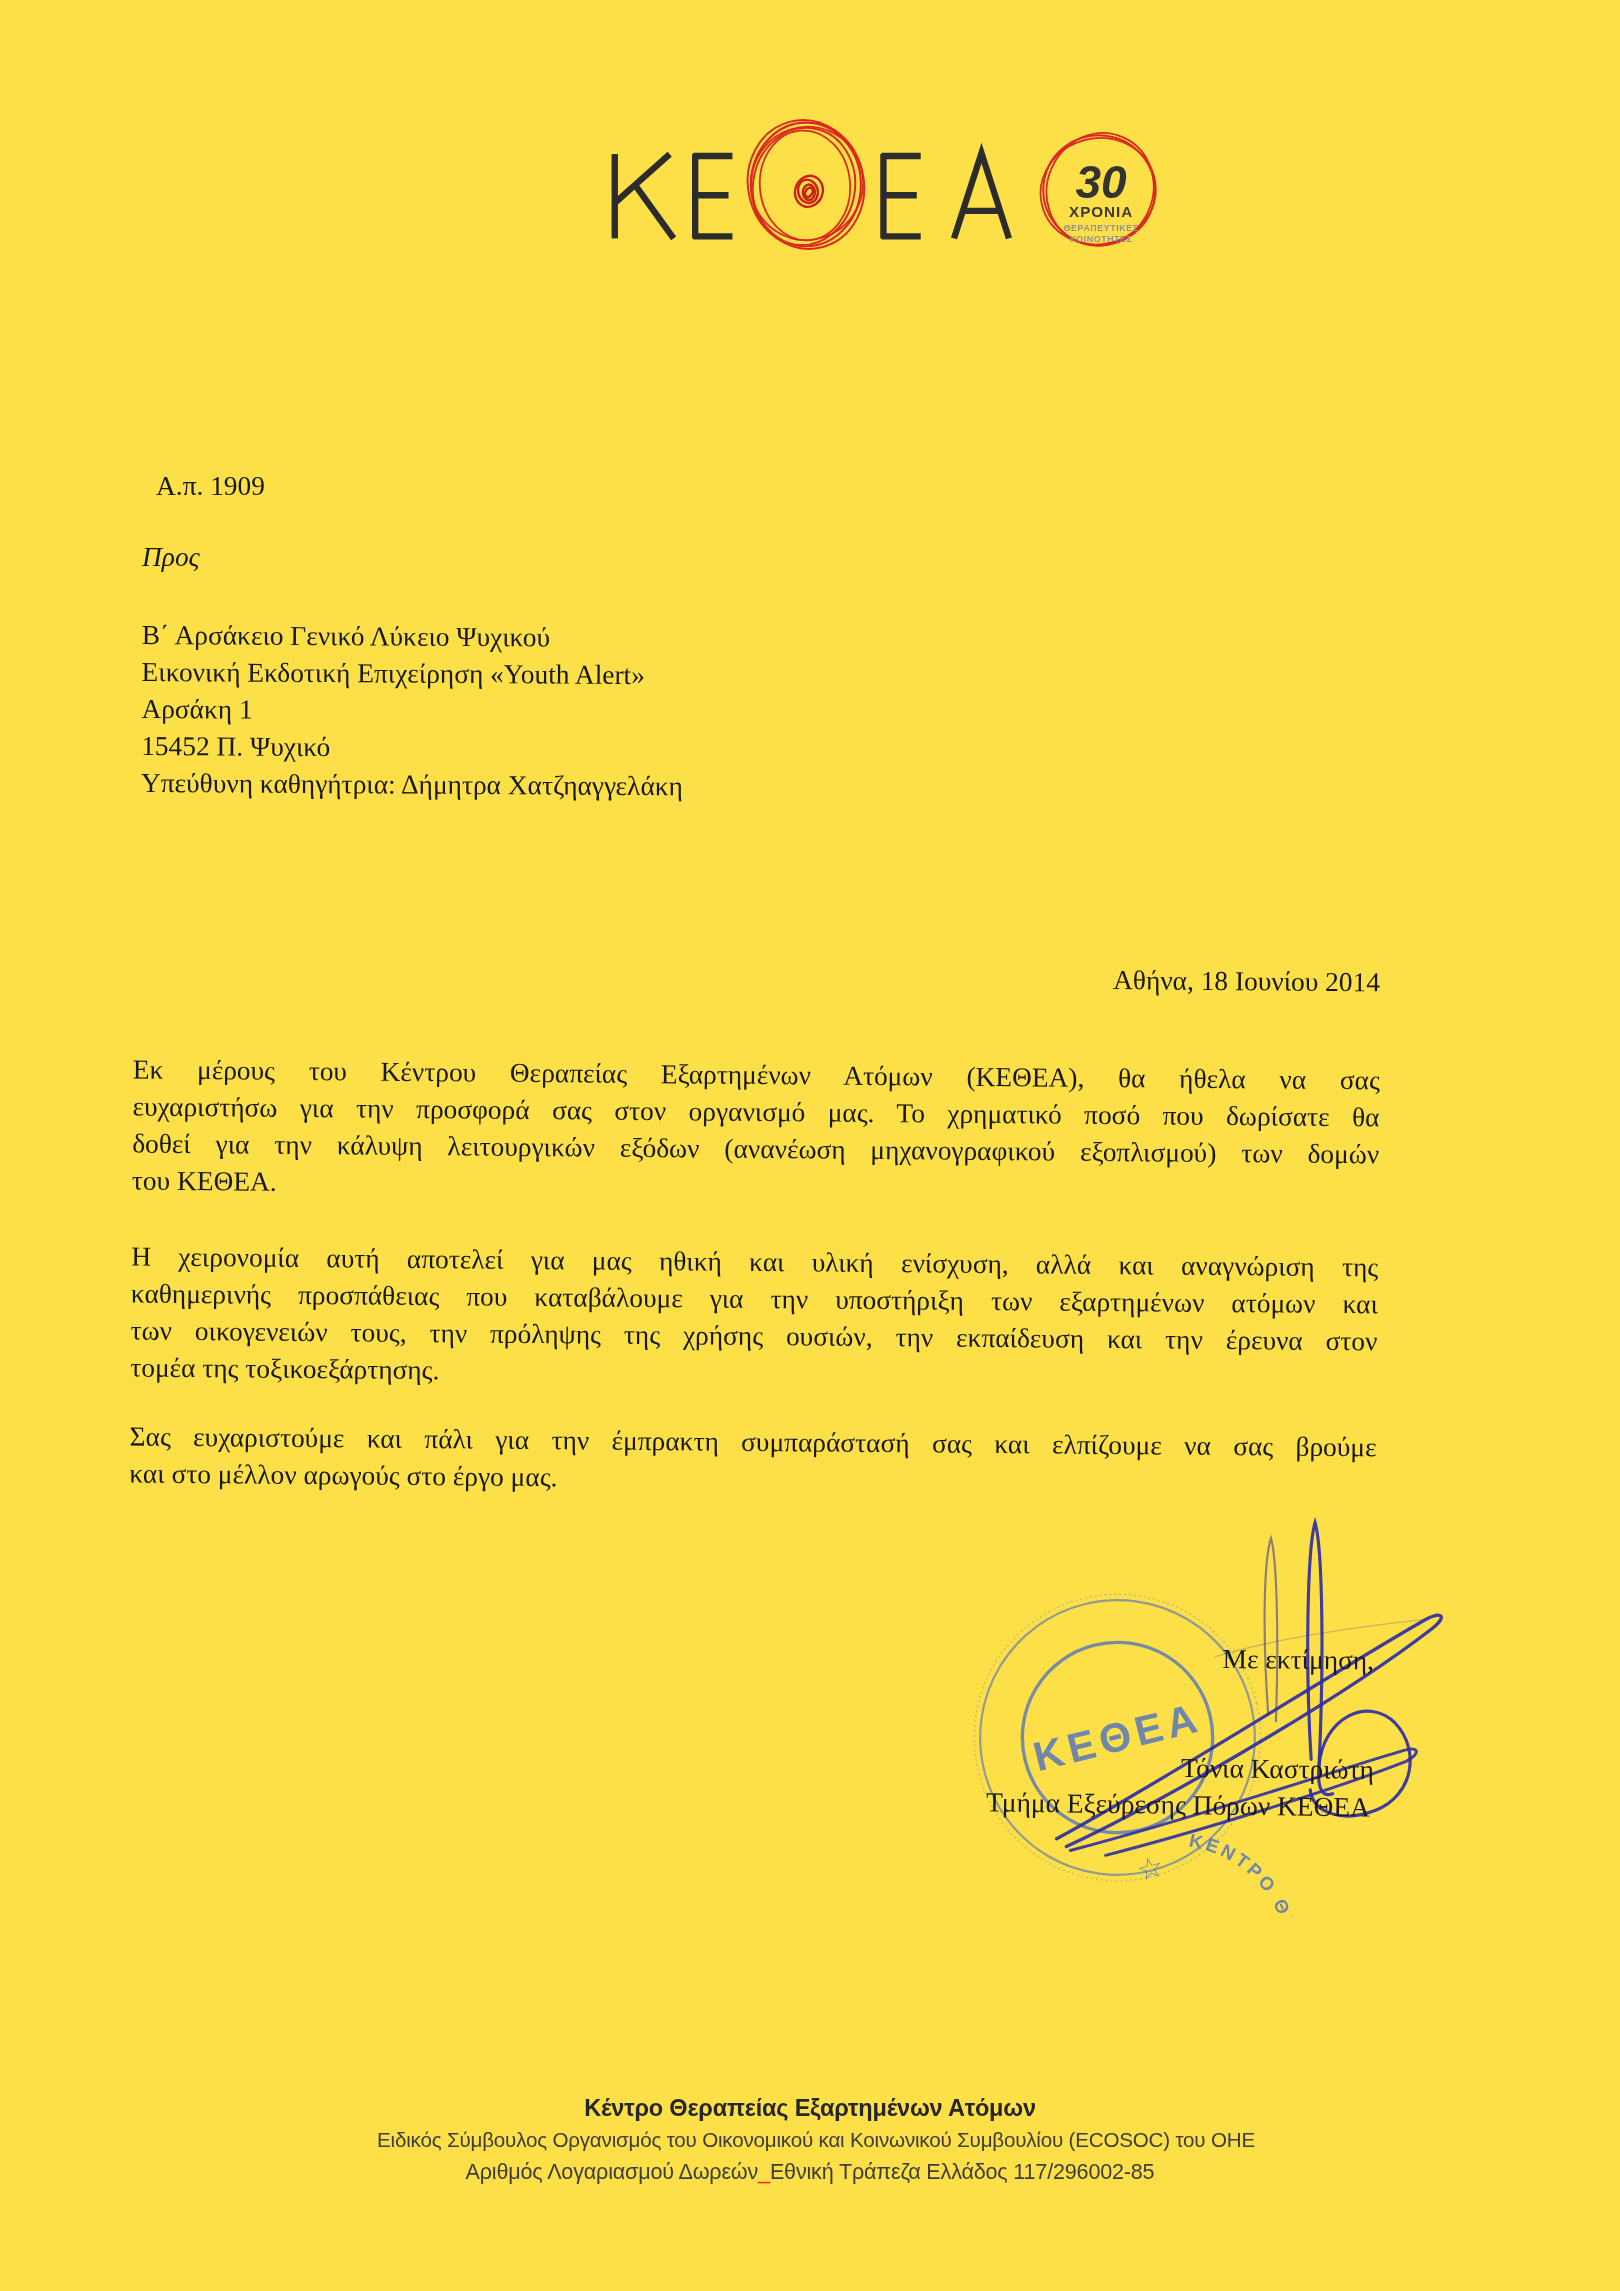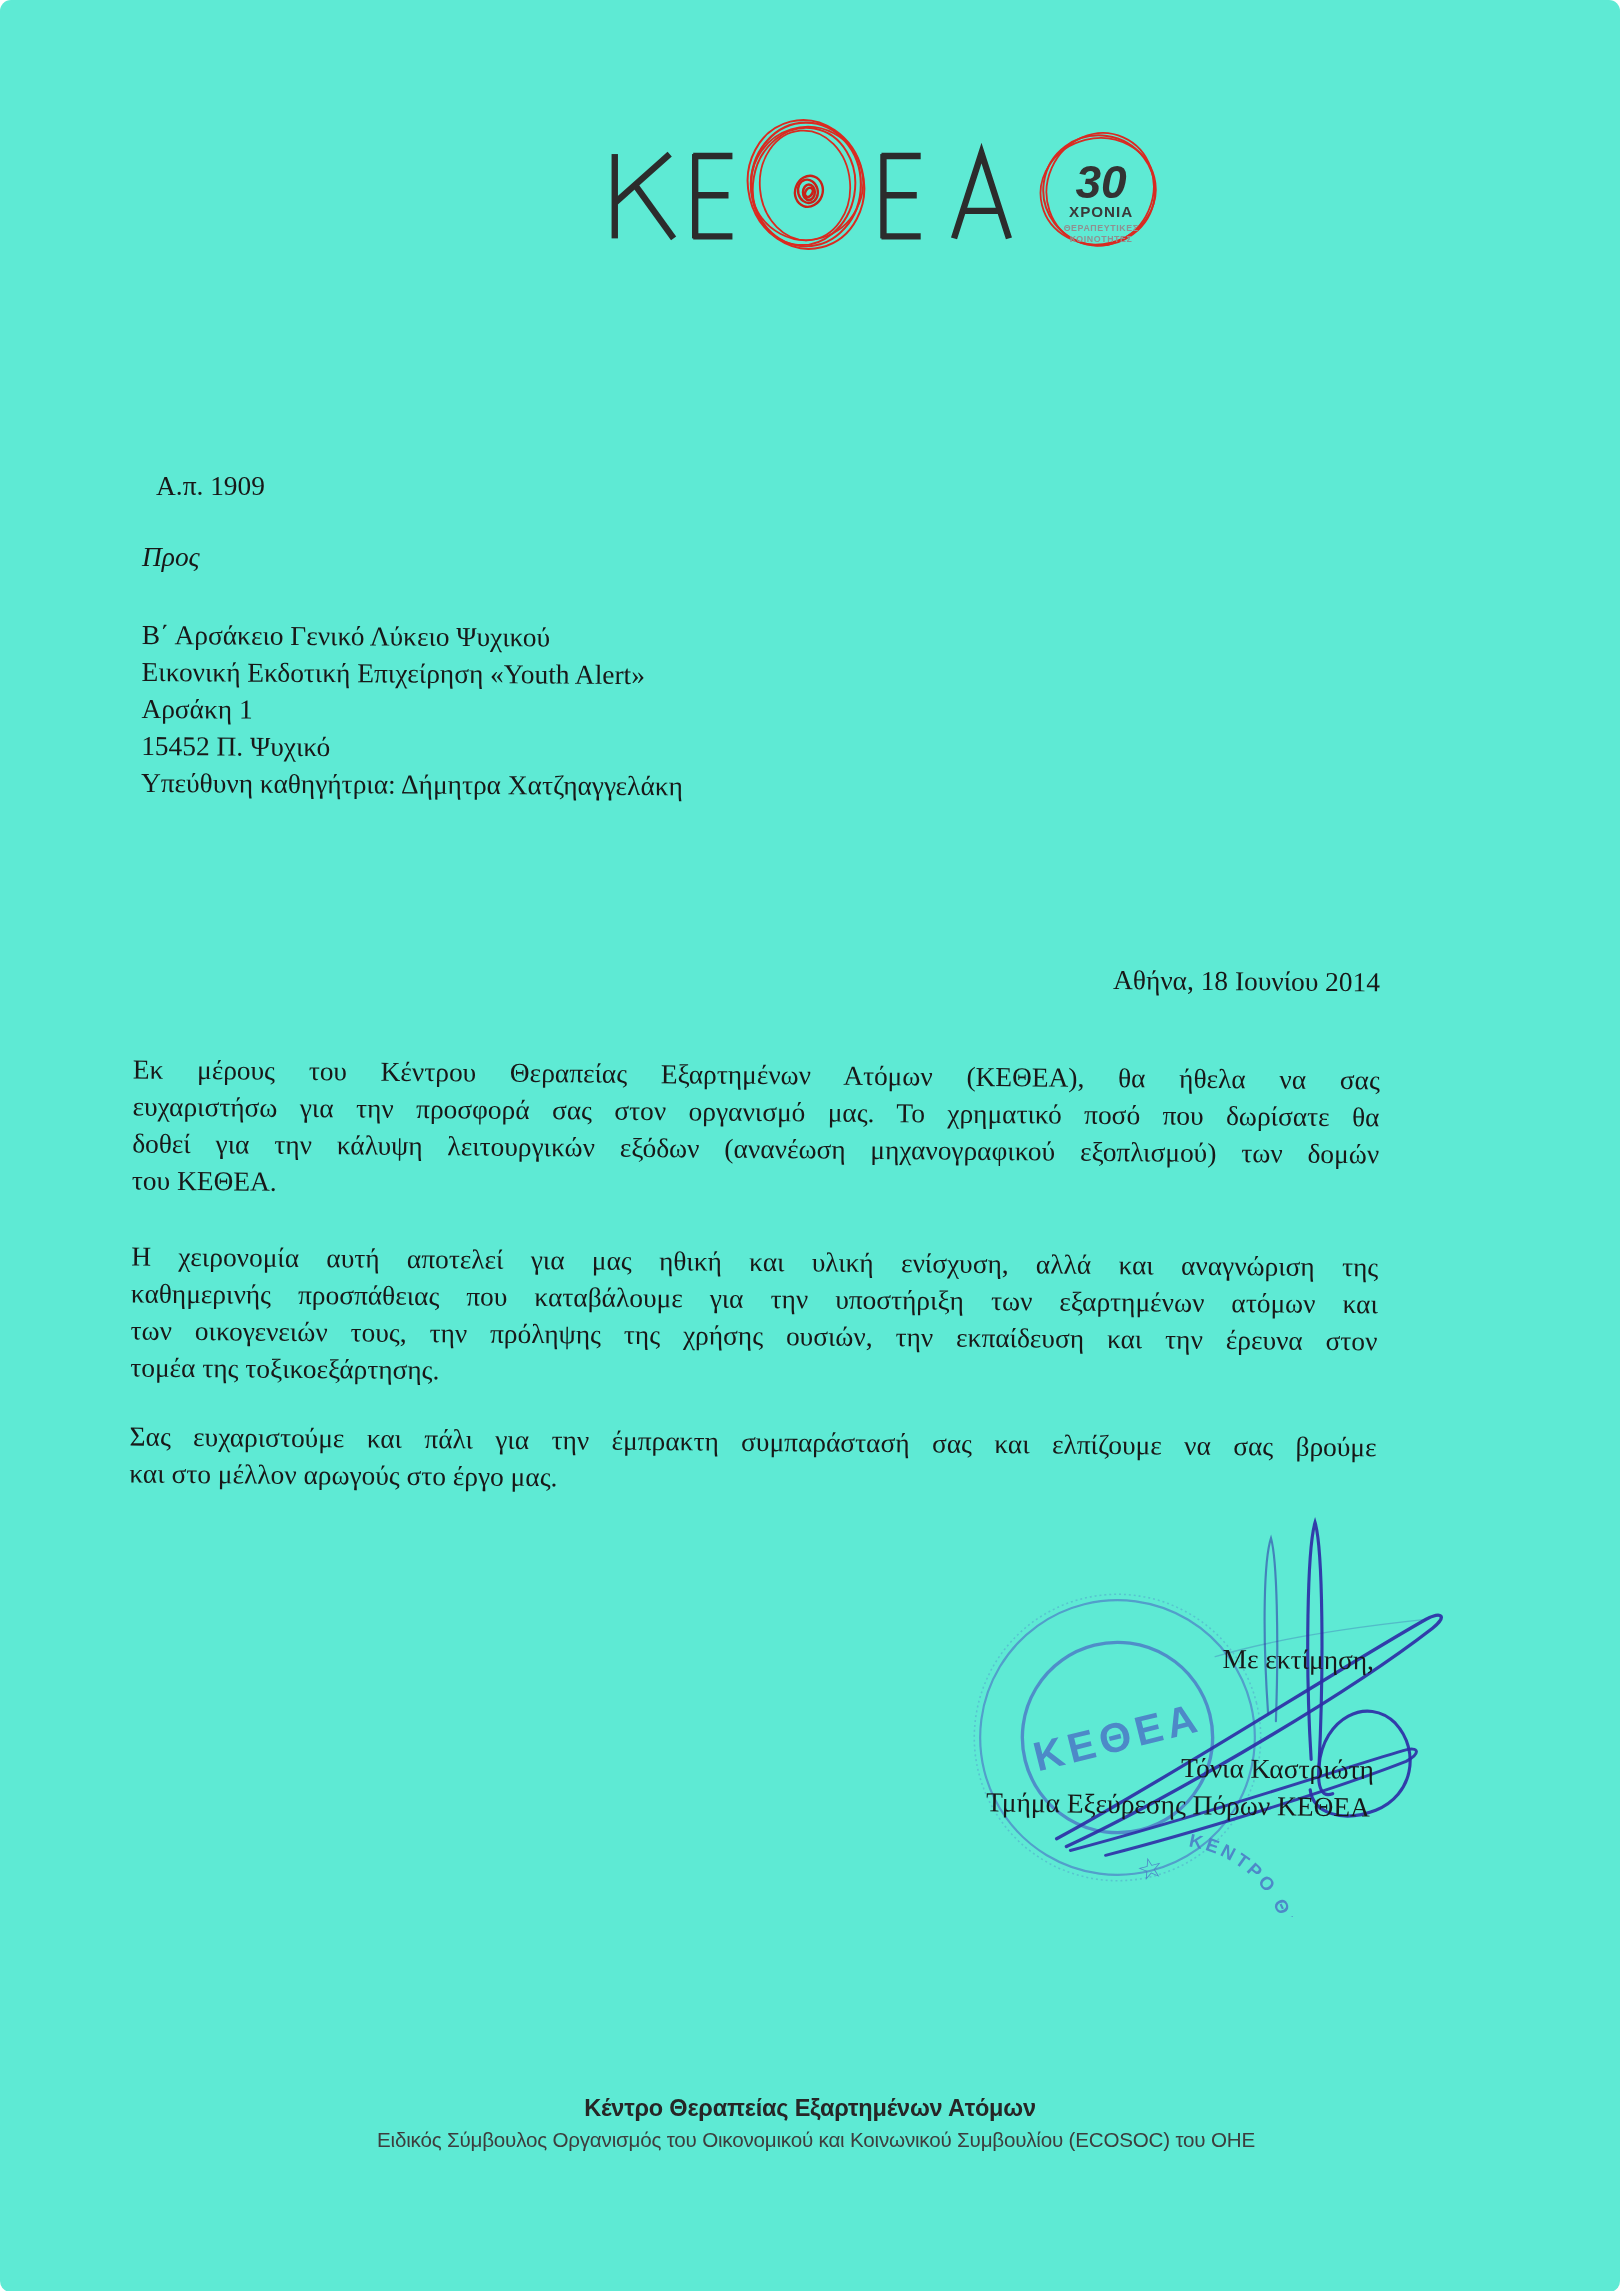--- a/index.html
+++ b/index.html
@@ -4,21 +4,21 @@
 <style>
   html,body { margin:0; padding:0; }
   body {
     width:1620px; height:2292px;
     background:#ffffff;
     position:relative;
     font-family:"Liberation Serif", serif;
     color:#181818;
     overflow:hidden;
   }
-  .page { position:absolute; inset:0; background:#5eead4;border-radius:11px; }
+  .page { position:absolute; inset:0; background:#fde047; }
 
   
   .logo { position:absolute; left:603px; top:101px; width:554px; height:162px; }
 
   
   .ref   { position:absolute; left:156px; top:471px;  font-size:27.4px; }
   .pros  { position:absolute; left:142px; top:542px;  font-size:27.4px;font-style:italic; }
   .addr  { position:absolute; left:142px; top:617px;  font-size:27.4px; line-height:37px;
            transform:rotate(0.35deg); transform-origin:left top; }
 
@@ -175,16 +175,17 @@
     </g>
   </svg>
 
   <div class="closing">Με εκτίμηση,</div>
   <div class="signer">Τόνια Καστριώτη</div>
   <div class="dept">Τμήμα Εξεύρεσης Πόρων ΚΕΘΕΑ</div>
 
   <div class="footer">
     <div class="f1">Κέντρο Θεραπείας Εξαρτημένων Ατόμων</div>
     <div class="f2">Ειδικός Σύμβουλος Οργανισμός του Οικονομικού και Κοινωνικού Συμβουλίου (ECOSOC) του ΟΗΕ</div>
+    <div class="f4"><span>Αριθμός Λογαριασμού Δωρεών</span><span class="red">_</span><span>Εθνική Τράπεζα Ελλάδος 117/296002-85</span></div>
   </div>
 
 </div>
 
 
 </body></html>

